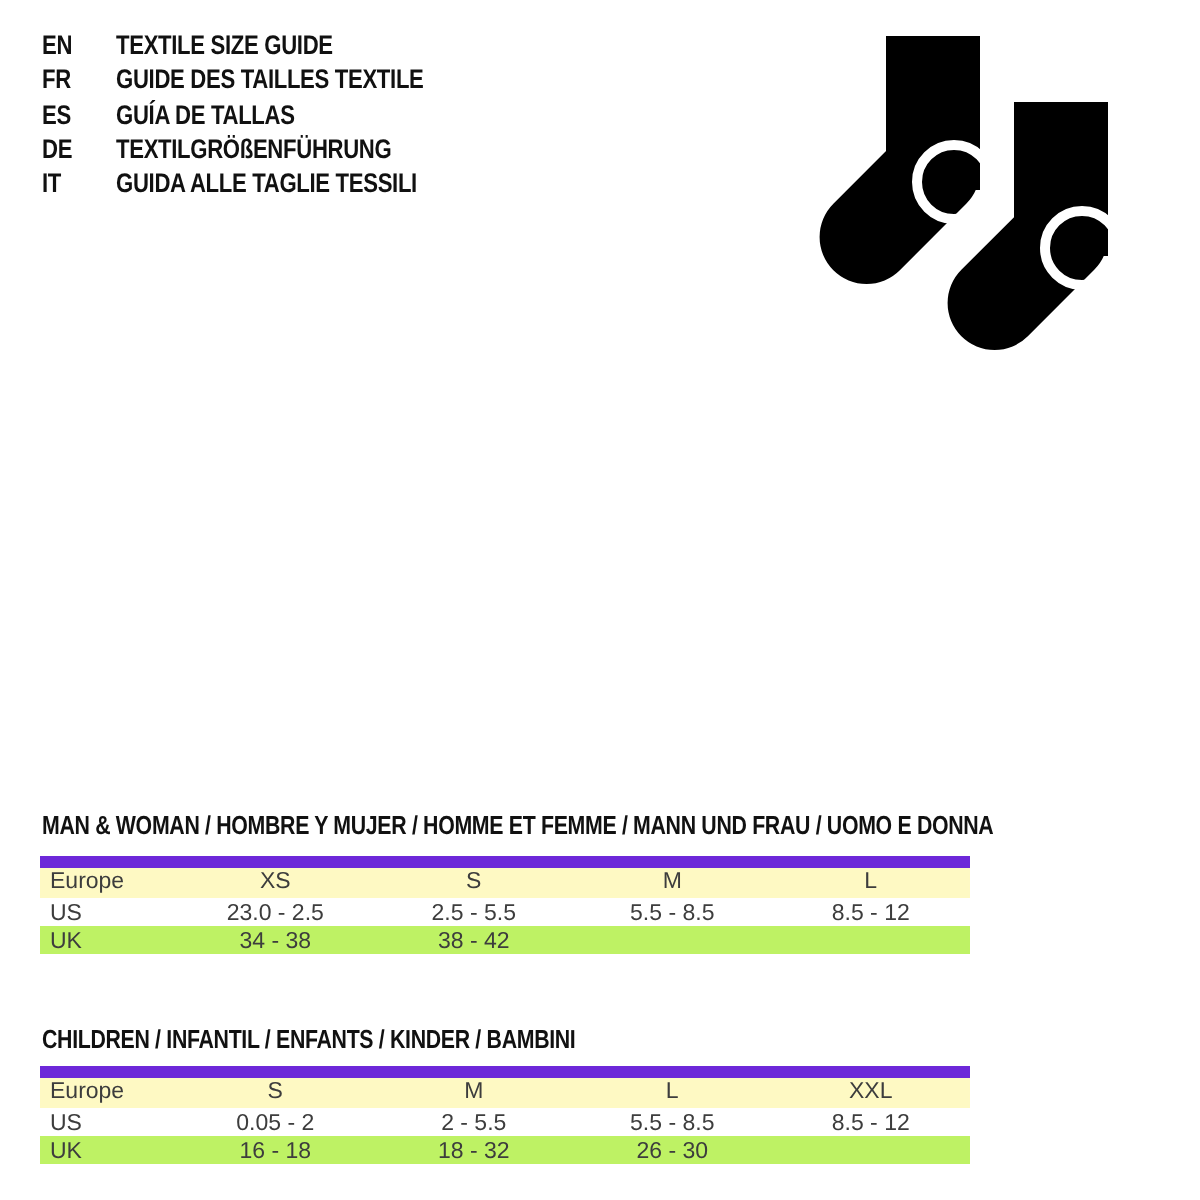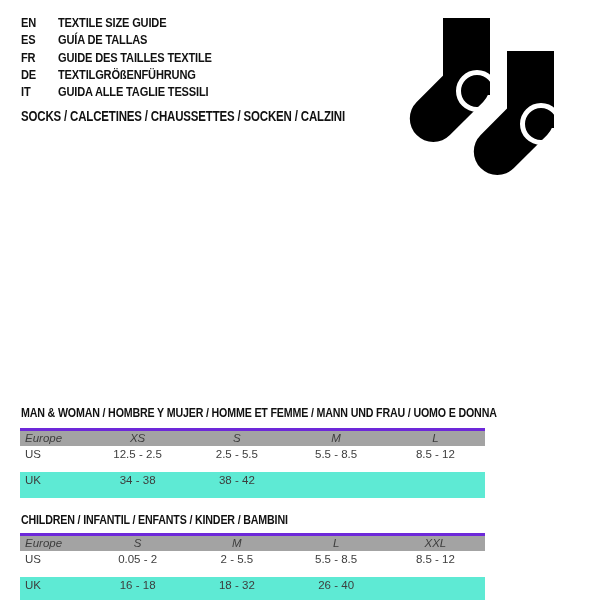--- a/index.html
+++ b/index.html
@@ -76,66 +76,62 @@
     color: #3d3d3d;
   }
   .tbl.t1 { top: 428px; }
   .tbl.t2 { top: 533px; }
 
   .thead, .trow {
     display: grid;
     grid-template-columns: 68px 1fr 1fr 1fr 1fr;
   }
   .thead {
-    background: #a3a3a3;
-    border-top: 3px solid #6d28d9;
+    background: #fef9c3;
+    border-top: 6px solid #6d28d9;
     height: 15px;
     line-height: 14px;
-    font-style: italic;
   }
   .trow {
-    height: 26px;
+    height: 14px;
     line-height: 17px;
     background: #ffffff;
   }
-  .trow.alt { background: #5eead4; }
+  .trow.alt { background: #bef264; }
   .td, .th { text-align: center; overflow: hidden; }
   .td.first, .th.first { text-align: left; padding-left: 5px; }
 </style>
 </head>
 <body>
 
 <div class="canvas">
 
   <div class="lang-block">
     <div class="lang-row">
       <span class="code"><span class="cond">EN</span></span>
       <span class="name cond">TEXTILE SIZE GUIDE</span>
     </div>
     <div class="lang-row">
+      <span class="code"><span class="cond">FR</span></span>
+      <span class="name cond">GUIDE DES TAILLES TEXTILE</span>
+    </div>
+    <div class="lang-row">
       <span class="code"><span class="cond">ES</span></span>
       <span class="name cond">GUÍA DE TALLAS</span>
-    </div>
-    <div class="lang-row">
-      <span class="code"><span class="cond">FR</span></span>
-      <span class="name cond">GUIDE DES TAILLES TEXTILE</span>
     </div>
     <div class="lang-row">
       <span class="code"><span class="cond">DE</span></span>
       <span class="name cond">TEXTILGRÖßENFÜHRUNG</span>
     </div>
     <div class="lang-row">
       <span class="code"><span class="cond">IT</span></span>
       <span class="name cond">GUIDA ALLE TAGLIE TESSILI</span>
     </div>
   </div>
 
-  <div class="category-line">
-    <span class="cond">SOCKS / CALCETINES / CHAUSSETTES / SOCKEN / CALZINI</span>
-  </div>
 
   <svg class="socks-svg" viewBox="400 10 170 170" xmlns="http://www.w3.org/2000/svg" aria-hidden="true">
     <defs>
       <g id="sock">
         <rect x="443" y="18" width="47" height="77" fill="#000000"></rect>
         <path d="M466.5 85.3 L433.3 118.5" stroke="#000000" stroke-width="47" stroke-linecap="round" fill="none"></path>
         <circle cx="477" cy="91" r="18.5" fill="none" stroke="#ffffff" stroke-width="5"></circle>
       </g>
     </defs>
     <use href="#sock"></use>
@@ -148,21 +144,21 @@
   <div class="tbl t1">
     <div class="thead">
       <span class="th first">Europe</span>
       <span class="th">XS</span>
       <span class="th">S</span>
       <span class="th">M</span>
       <span class="th">L</span>
     </div>
     <div class="trow">
       <span class="td first">US</span>
-      <span class="td">12.5 - 2.5</span>
+      <span class="td">23.0 - 2.5</span>
       <span class="td">2.5 - 5.5</span>
       <span class="td">5.5 - 8.5</span>
       <span class="td">8.5 - 12</span>
     </div>
     <div class="trow alt">
       <span class="td first">UK</span>
       <span class="td">34 - 38</span>
       <span class="td">38 - 42</span>
     </div>
   </div>
@@ -182,17 +178,17 @@
       <span class="td first">US</span>
       <span class="td">0.05 - 2</span>
       <span class="td">2 - 5.5</span>
       <span class="td">5.5 - 8.5</span>
       <span class="td">8.5 - 12</span>
     </div>
     <div class="trow alt">
       <span class="td first">UK</span>
       <span class="td">16 - 18</span>
       <span class="td">18 - 32</span>
-      <span class="td">26 - 40</span>
+      <span class="td">26 - 30</span>
     </div>
   </div>
 
 </div>
 
 </body></html>

